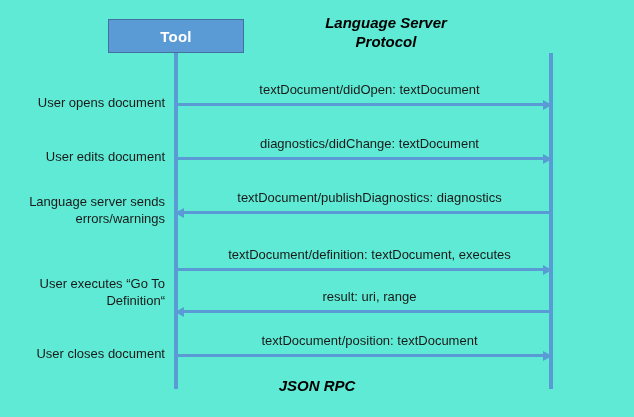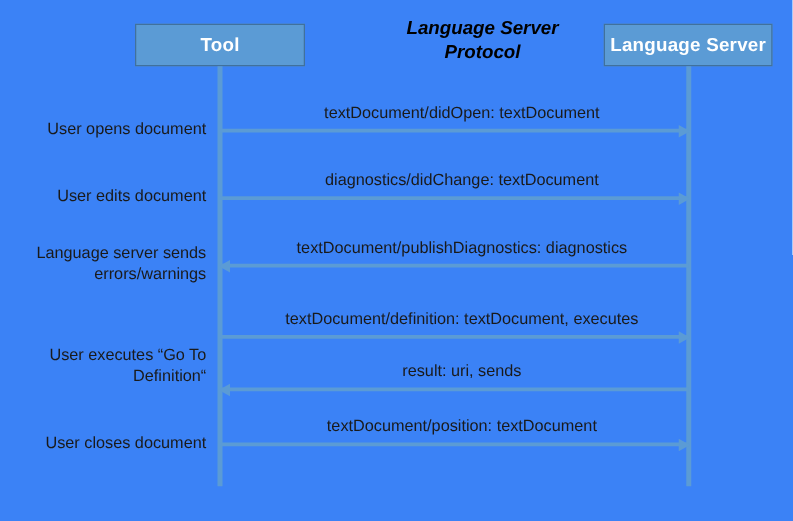--- a/index.html
+++ b/index.html
@@ -4,21 +4,21 @@
 <style>
   html, body {
     margin: 0;
     padding: 0;
     background: #ffffff;
   }
   #canvas {
     position: relative;
     width: 634px;
     height: 417px;
-    background: #3b82f6;
+    background: #5eead4;
     overflow: hidden;
     font-family: "Liberation Sans", sans-serif;
     color: #1a1a1a;
   }
 
   
   .participant {
     position: absolute;
     box-sizing: border-box;
     display: flex;
@@ -127,23 +127,20 @@
 </style>
 </head>
 <body>
 
 <div id="canvas">
 
   <div id="tool-box" class="participant">
     <span>Tool</span>
   </div>
 
-  <div id="server-box" class="participant">
-    <span>Language Server</span>
-  </div>
 
   <div id="tool-lifeline" class="lifeline"></div>
   <div id="server-lifeline" class="lifeline"></div>
 
   <div id="diagram-title">Language Server
 Protocol</div>
 
   <div class="side-note" style="top:94px;">User opens document</div>
   <div class="message" style="top:103px;">
     <div class="msg-label">textDocument/didOpen: textDocument</div>
@@ -168,26 +165,27 @@
 
   <div class="message" style="top:268px;">
     <div class="msg-label">textDocument/definition: textDocument, executes</div>
     <div class="msg-line"></div>
     <div class="arrowhead right"></div>
   </div>
 
   <div class="side-note" style="top:275px;">User executes “Go To
 Definition“</div>
   <div class="message" style="top:310px;">
-    <div class="msg-label">result: uri, sends</div>
+    <div class="msg-label">result: uri, range</div>
     <div class="msg-line"></div>
     <div class="arrowhead left"></div>
   </div>
 
   <div class="side-note" style="top:345px;">User closes document</div>
   <div class="message" style="top:354px;">
     <div class="msg-label">textDocument/position: textDocument</div>
     <div class="msg-line"></div>
     <div class="arrowhead right"></div>
   </div>
 
+  <div id="footer-title">JSON RPC</div>
 
 </div>
 
 </body></html>

